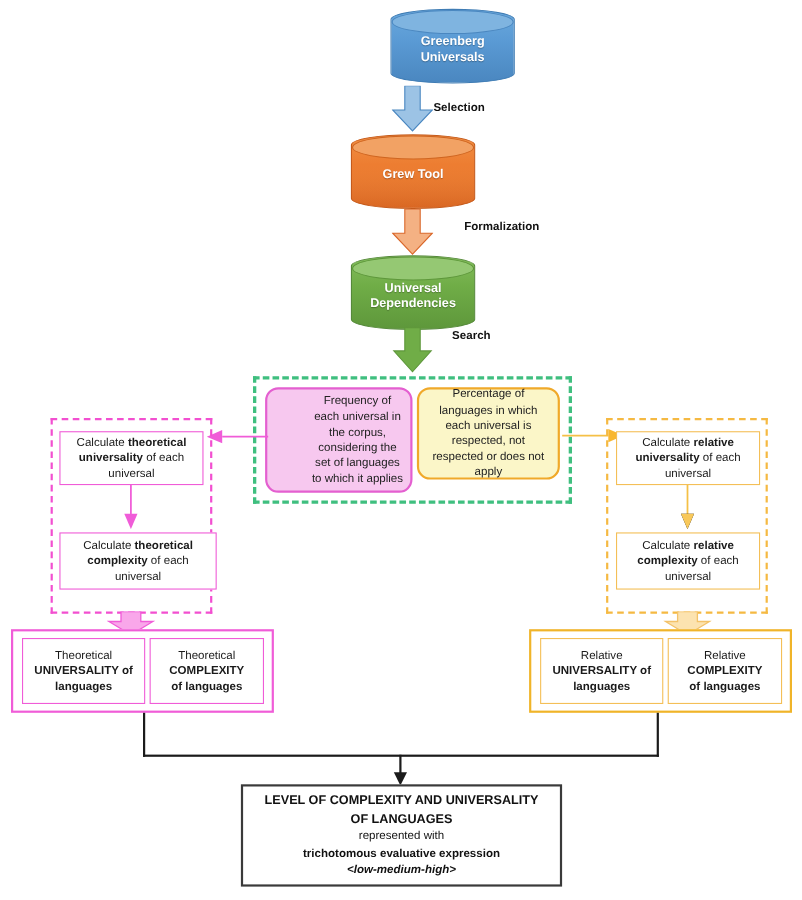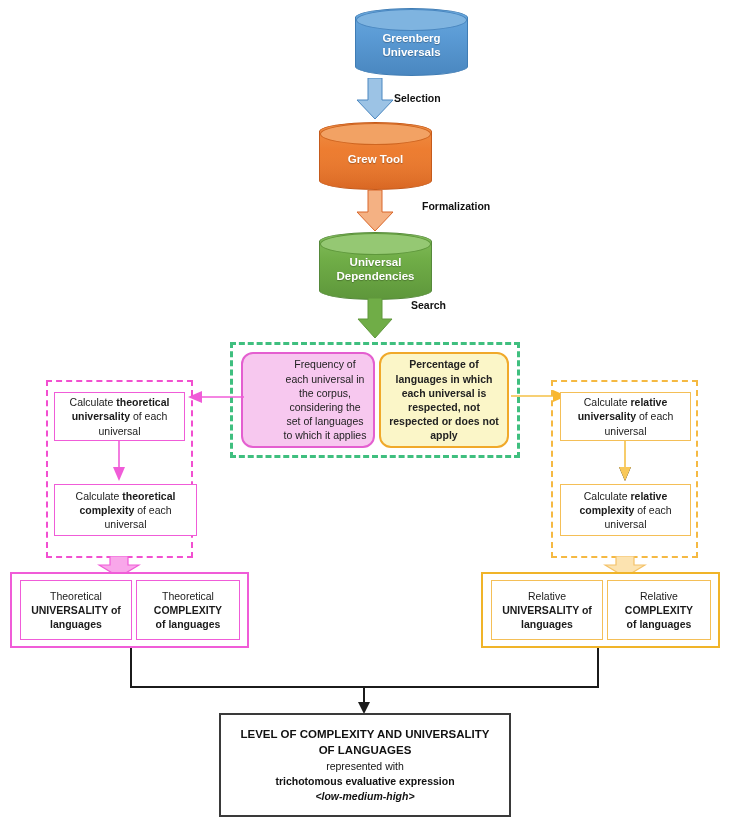--- a/index.html
+++ b/index.html
@@ -128,21 +128,21 @@
     <svg width="38" height="42" viewBox="0 0 38 42">
       <polygon points="12,0 26,0 26,21 36,21 19,40 2,21 12,21" fill="#70AD47" stroke="#5e973b" stroke-width="1"></polygon>
     </svg>
   </div>
   <div class="cap" style="left:394px;top:299px;padding-left:17px;">Search</div>
 
   <div class="abs dash-green" style="left:230px;top:342px;width:290px;height:116px;"></div>
 
   <div class="txtbox rounded-pink" style="left:241px;top:352px;width:134px;height:96px;padding-left:40px;">Frequency of each universal in the corpus, considering the set of languages to which it applies</div>
 
-  <div class="txtbox rounded-yellow" style="left:379px;top:352px;width:130px;height:96px;font-weight:bold;">Percentage of languages in which each universal is respected, not respected or does not apply</div>
+  <div class="txtbox rounded-yellow" style="left:379px;top:352px;width:130px;height:84px;">Percentage of languages in which each universal is respected, not respected or does not apply</div>
 
   <div class="blockarrow" style="left:188px;top:390px;">
     <svg width="56" height="14" viewBox="0 0 56 14">
       <line x1="56" y1="7" x2="14" y2="7" stroke="#F05CD8" stroke-width="1.6"></line>
       <polygon points="0,7 14,1 14,13" fill="#F05CD8"></polygon>
     </svg>
   </div>
 
   <div class="blockarrow" style="left:511px;top:389px;">
     <svg width="56" height="14" viewBox="0 0 56 14">
@@ -246,21 +246,21 @@
   <div class="connector" style="left:597px;top:648px;width:2px;height:40px;"></div>
   <div class="connector" style="left:130px;top:686px;width:469px;height:2px;"></div>
 
   <div class="blockarrow" style="left:357px;top:686px;">
     <svg width="14" height="28" viewBox="0 0 14 28">
       <line x1="7" y1="0" x2="7" y2="18" stroke="#1b1b1b" stroke-width="2"></line>
       <polygon points="7,28 1,16 13,16" fill="#1b1b1b"></polygon>
     </svg>
   </div>
 
-  <div class="finalbox" style="left:219px;top:713px;width:292px;height:104px;">
+  <div class="finalbox" style="left:219px;top:713px;width:292px;height:93px;">
     <div class="final-l1">LEVEL OF COMPLEXITY AND UNIVERSALITY</div>
     <div class="final-l1">OF LANGUAGES</div>
     <div class="final-l2">represented with</div>
     <div class="final-l3">trichotomous evaluative expression</div>
     <div class="final-l4">&lt;low-medium-high&gt;</div>
   </div>
 
 </div>
 
 </body></html>

